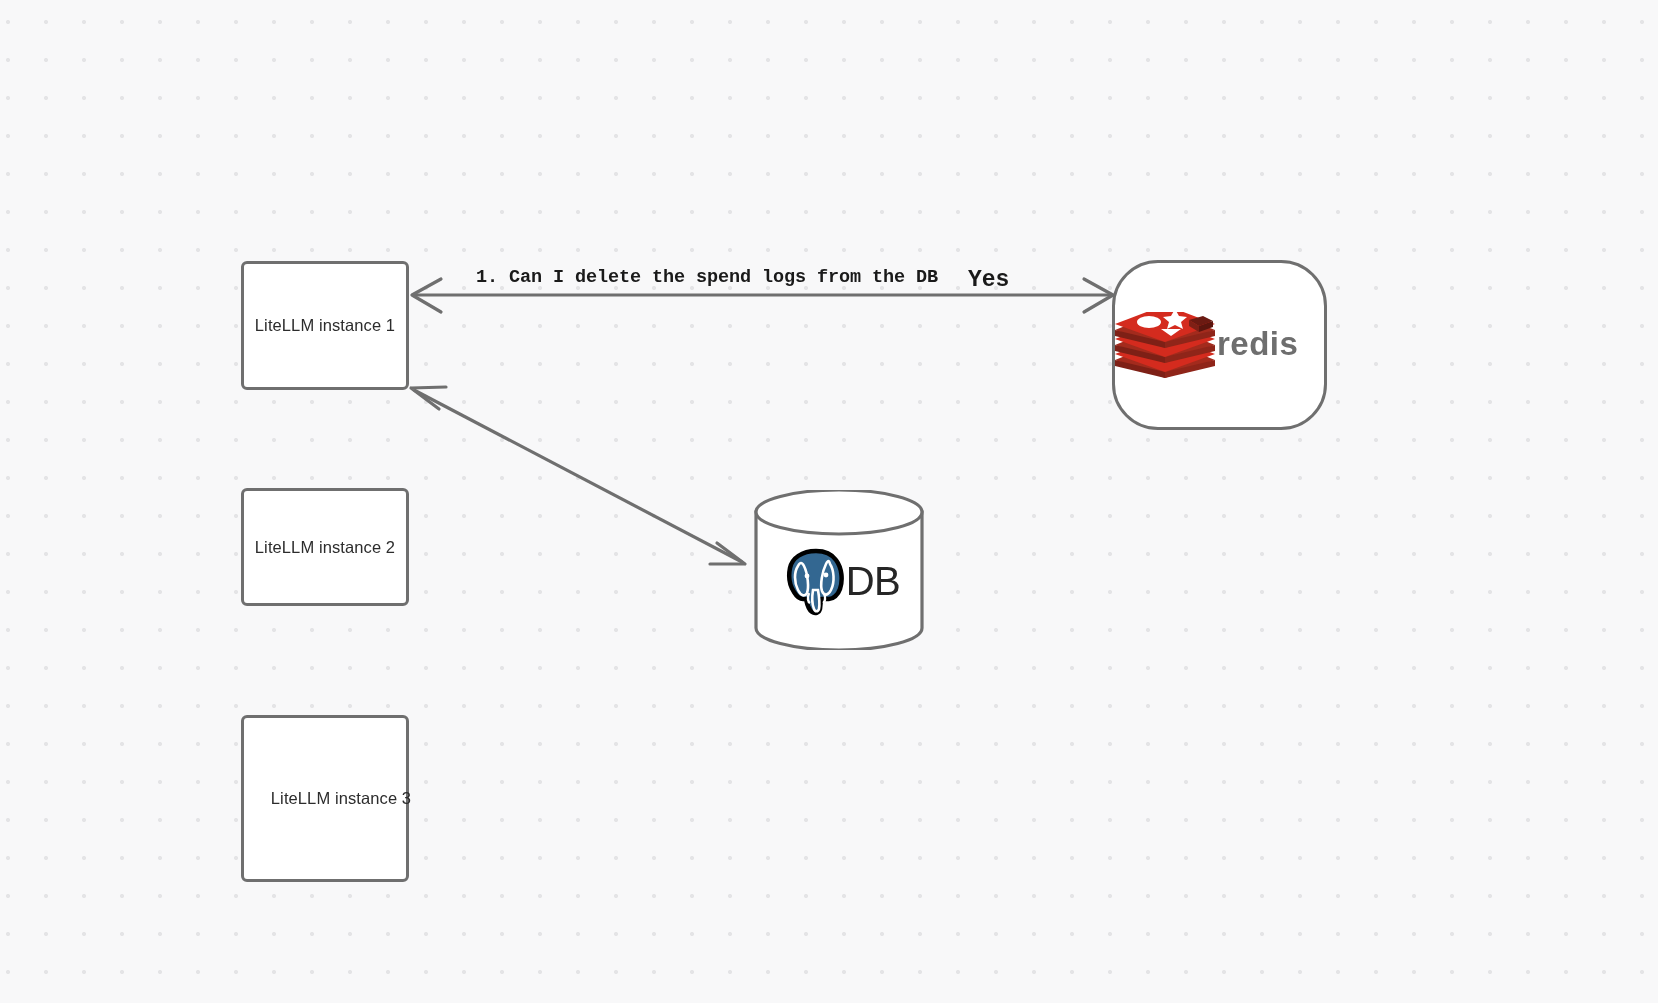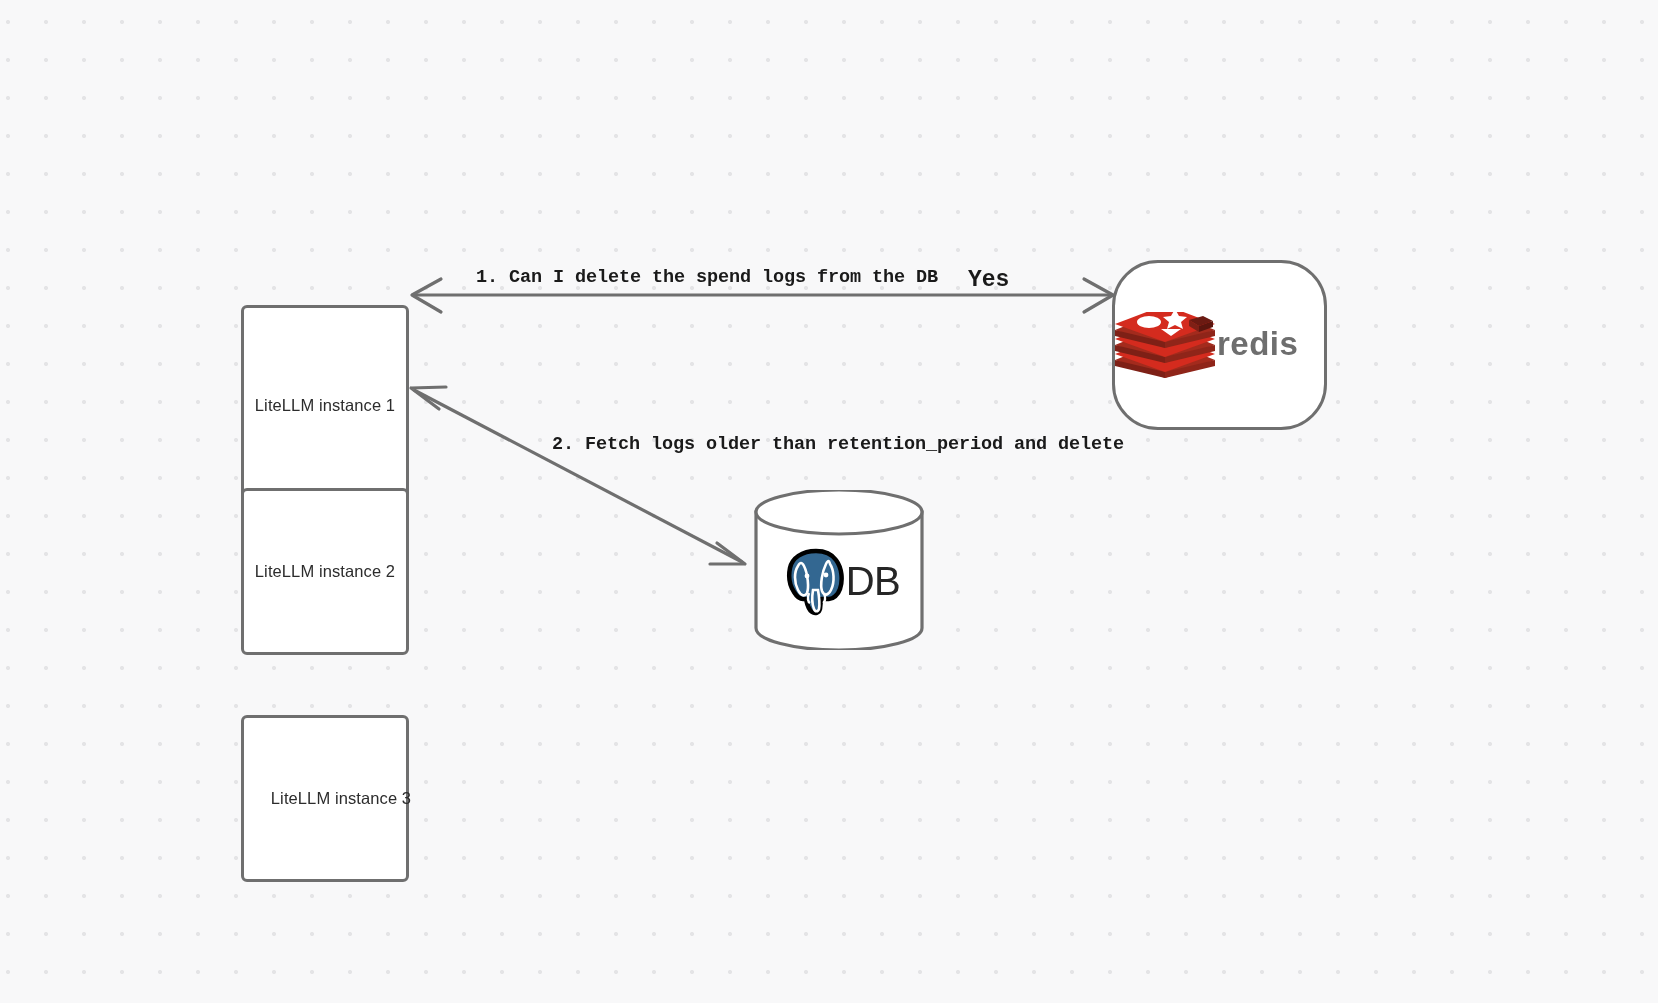--- a/index.html
+++ b/index.html
@@ -37,22 +37,22 @@
     z-index: 3;
   }
   .node-box .node-label {
     font-size: 16.5px;
     color: #2c2c2c;
     font-family: "Liberation Sans", sans-serif;
     letter-spacing: 0.1px;
     white-space: nowrap;
   }
 
-  #llm1 { left: 241px; top: 261px; width: 168px; height: 201px; margin-top: 44px; }
-  #llm2 { left: 241px; top: 488px; width: 168px; height: 167px; }
+  #llm1 { left: 241px; top: 261px; width: 168px; height: 129px; }
+  #llm2 { left: 241px; top: 488px; width: 168px; height: 118px; }
   #llm3 { left: 241px; top: 715px; width: 168px; height: 167px; padding-left: 32px; }
 
   
   #redis-node {
     position: absolute;
     left: 1112px;
     top: 260px;
     width: 215px;
     height: 170px;
     box-sizing: border-box;
@@ -172,21 +172,20 @@
       <path d="M 411 388 L 446 387 M 411 388 L 439 409" stroke="#6f6f6f" stroke-width="3.2" fill="none" stroke-linecap="round" stroke-linejoin="round"></path>
 
       <path d="M 745 564 L 710 564 M 745 564 L 717 543" stroke="#6f6f6f" stroke-width="3.2" fill="none" stroke-linecap="round" stroke-linejoin="round"></path>
     </g>
   </svg>
 
   <div class="edge-label" id="label-1">1.  Can I delete the spend logs from the DB</div>
 
   <div class="edge-label" id="label-1-yes">Yes</div>
 
-  <div class="edge-label" id="label-2">2.  Fetch logs older than retention_period and delete</div>
 
   <div class="node-box" id="llm1">
     <span class="node-label">LiteLLM instance 1</span>
   </div>
 
   <div class="node-box" id="llm2">
     <span class="node-label">LiteLLM instance 2</span>
   </div>
 
   <div class="node-box" id="llm3">

